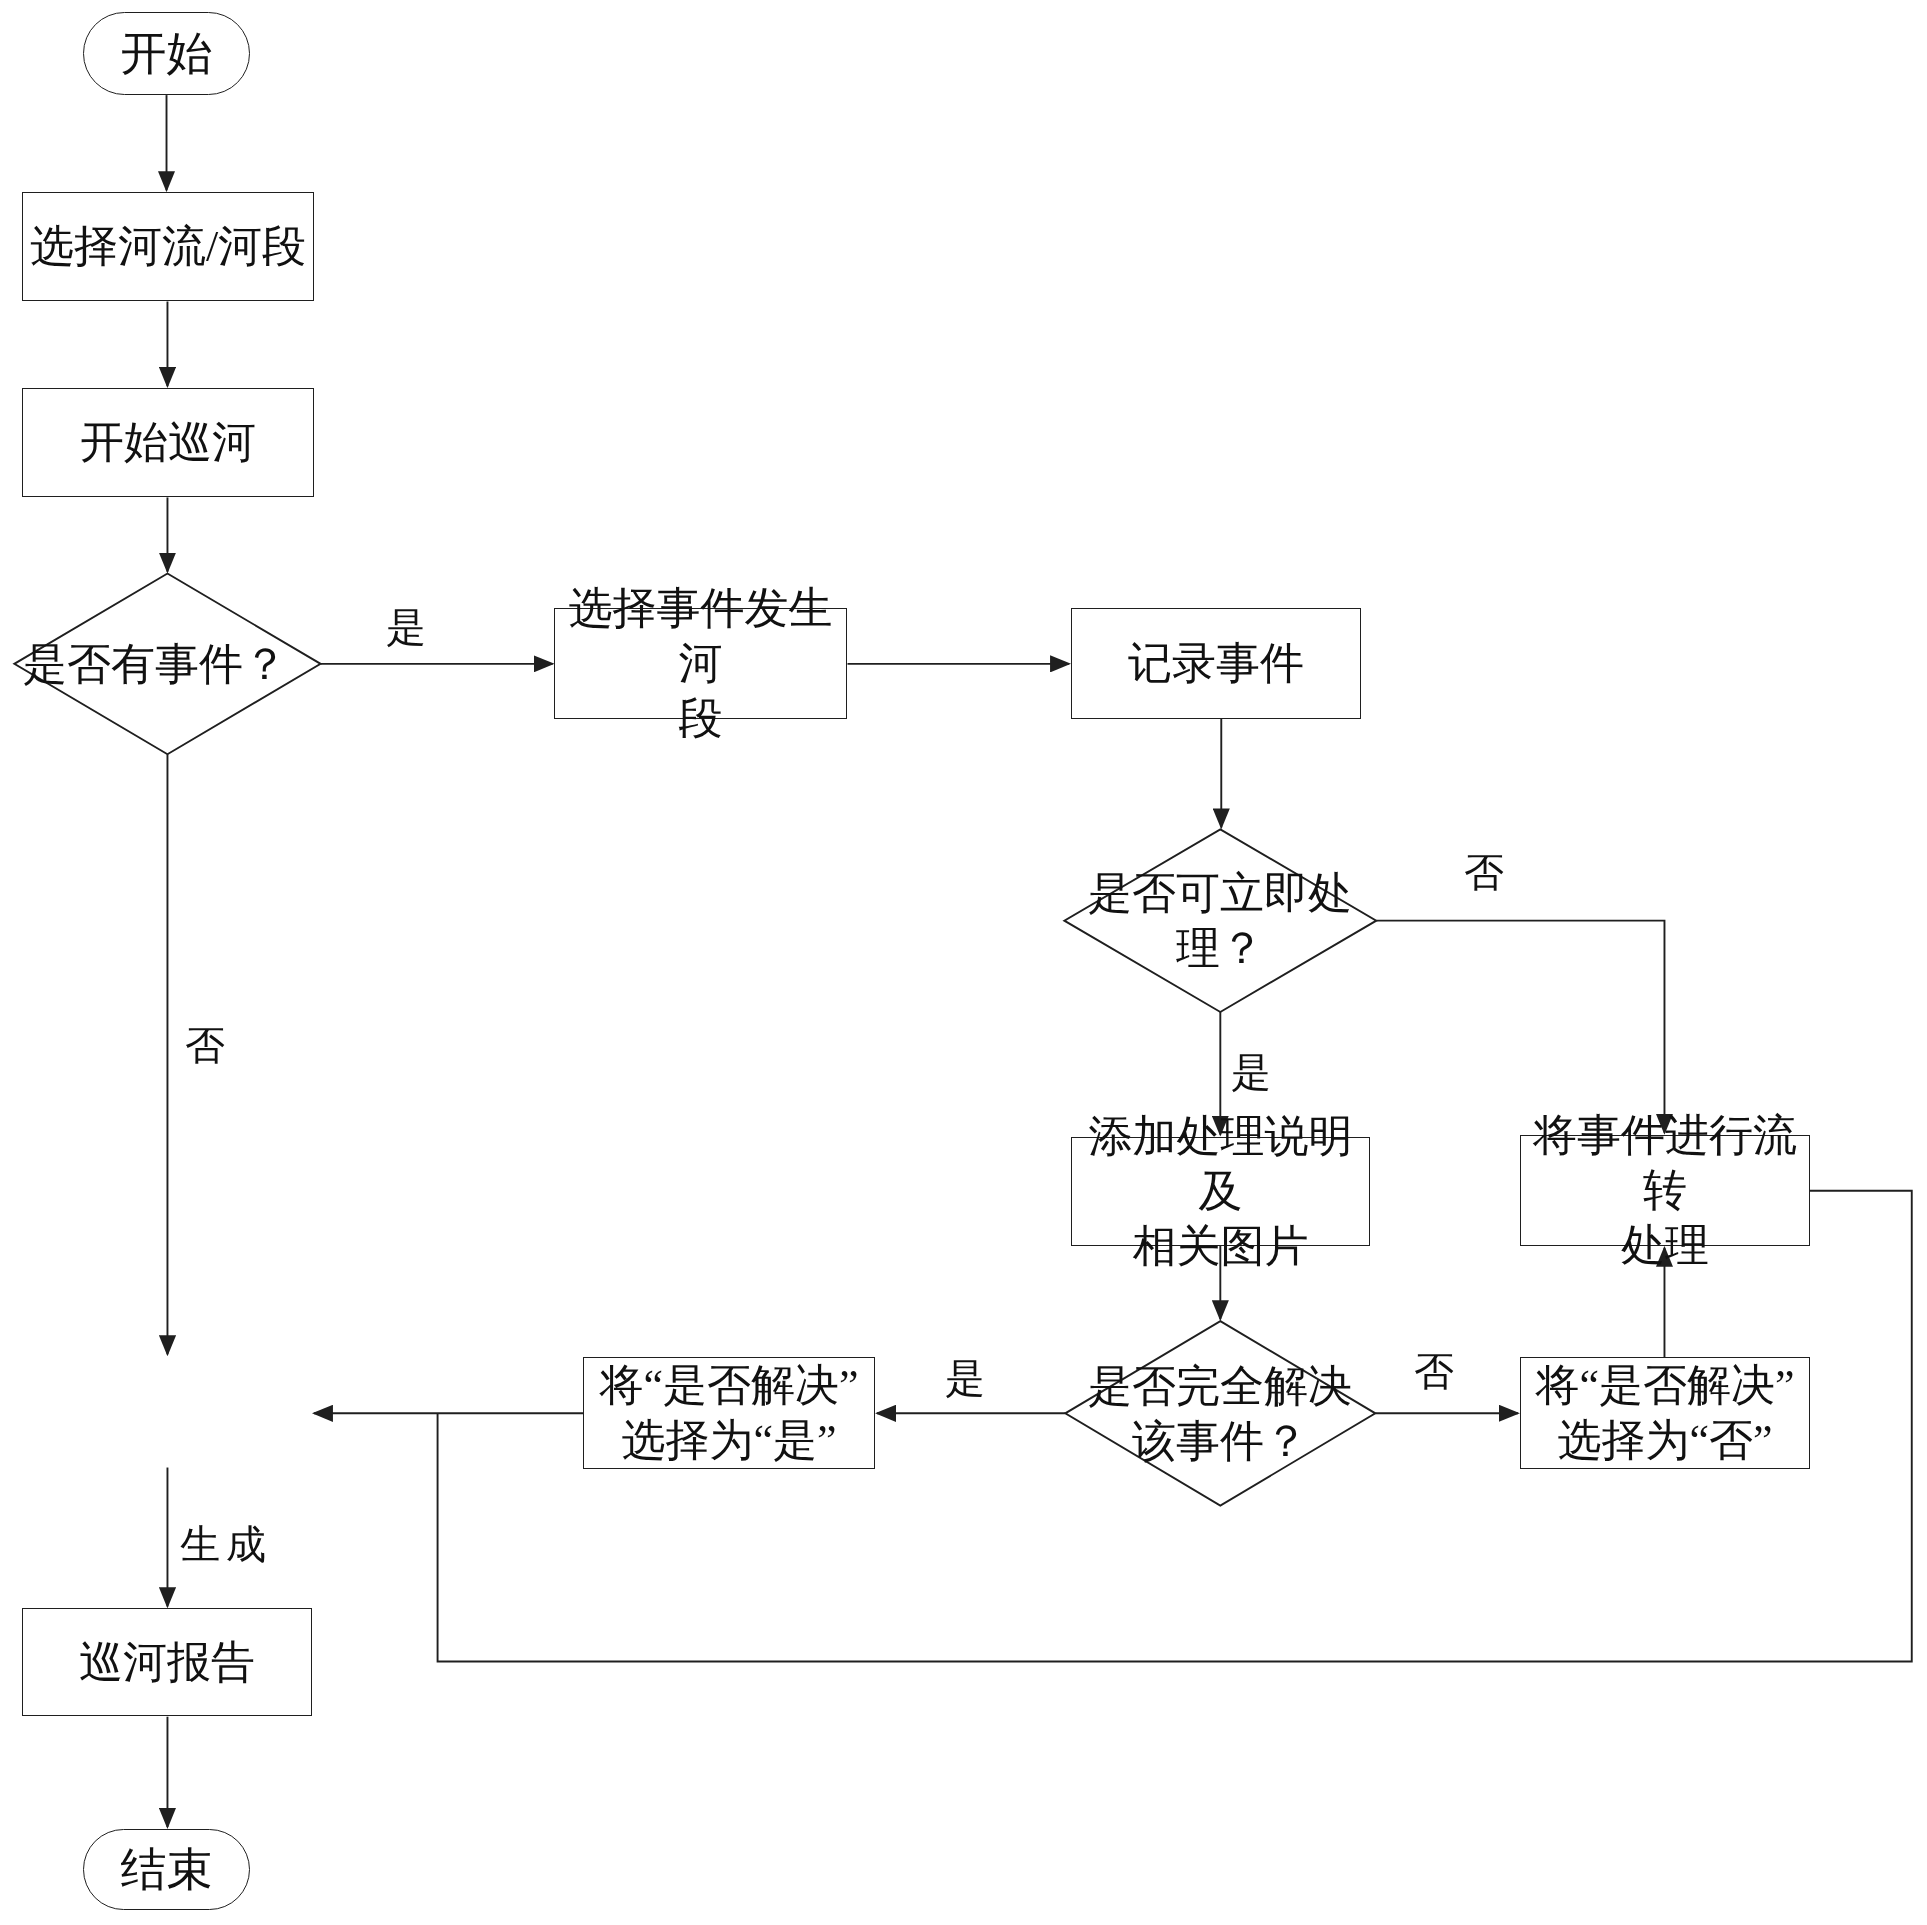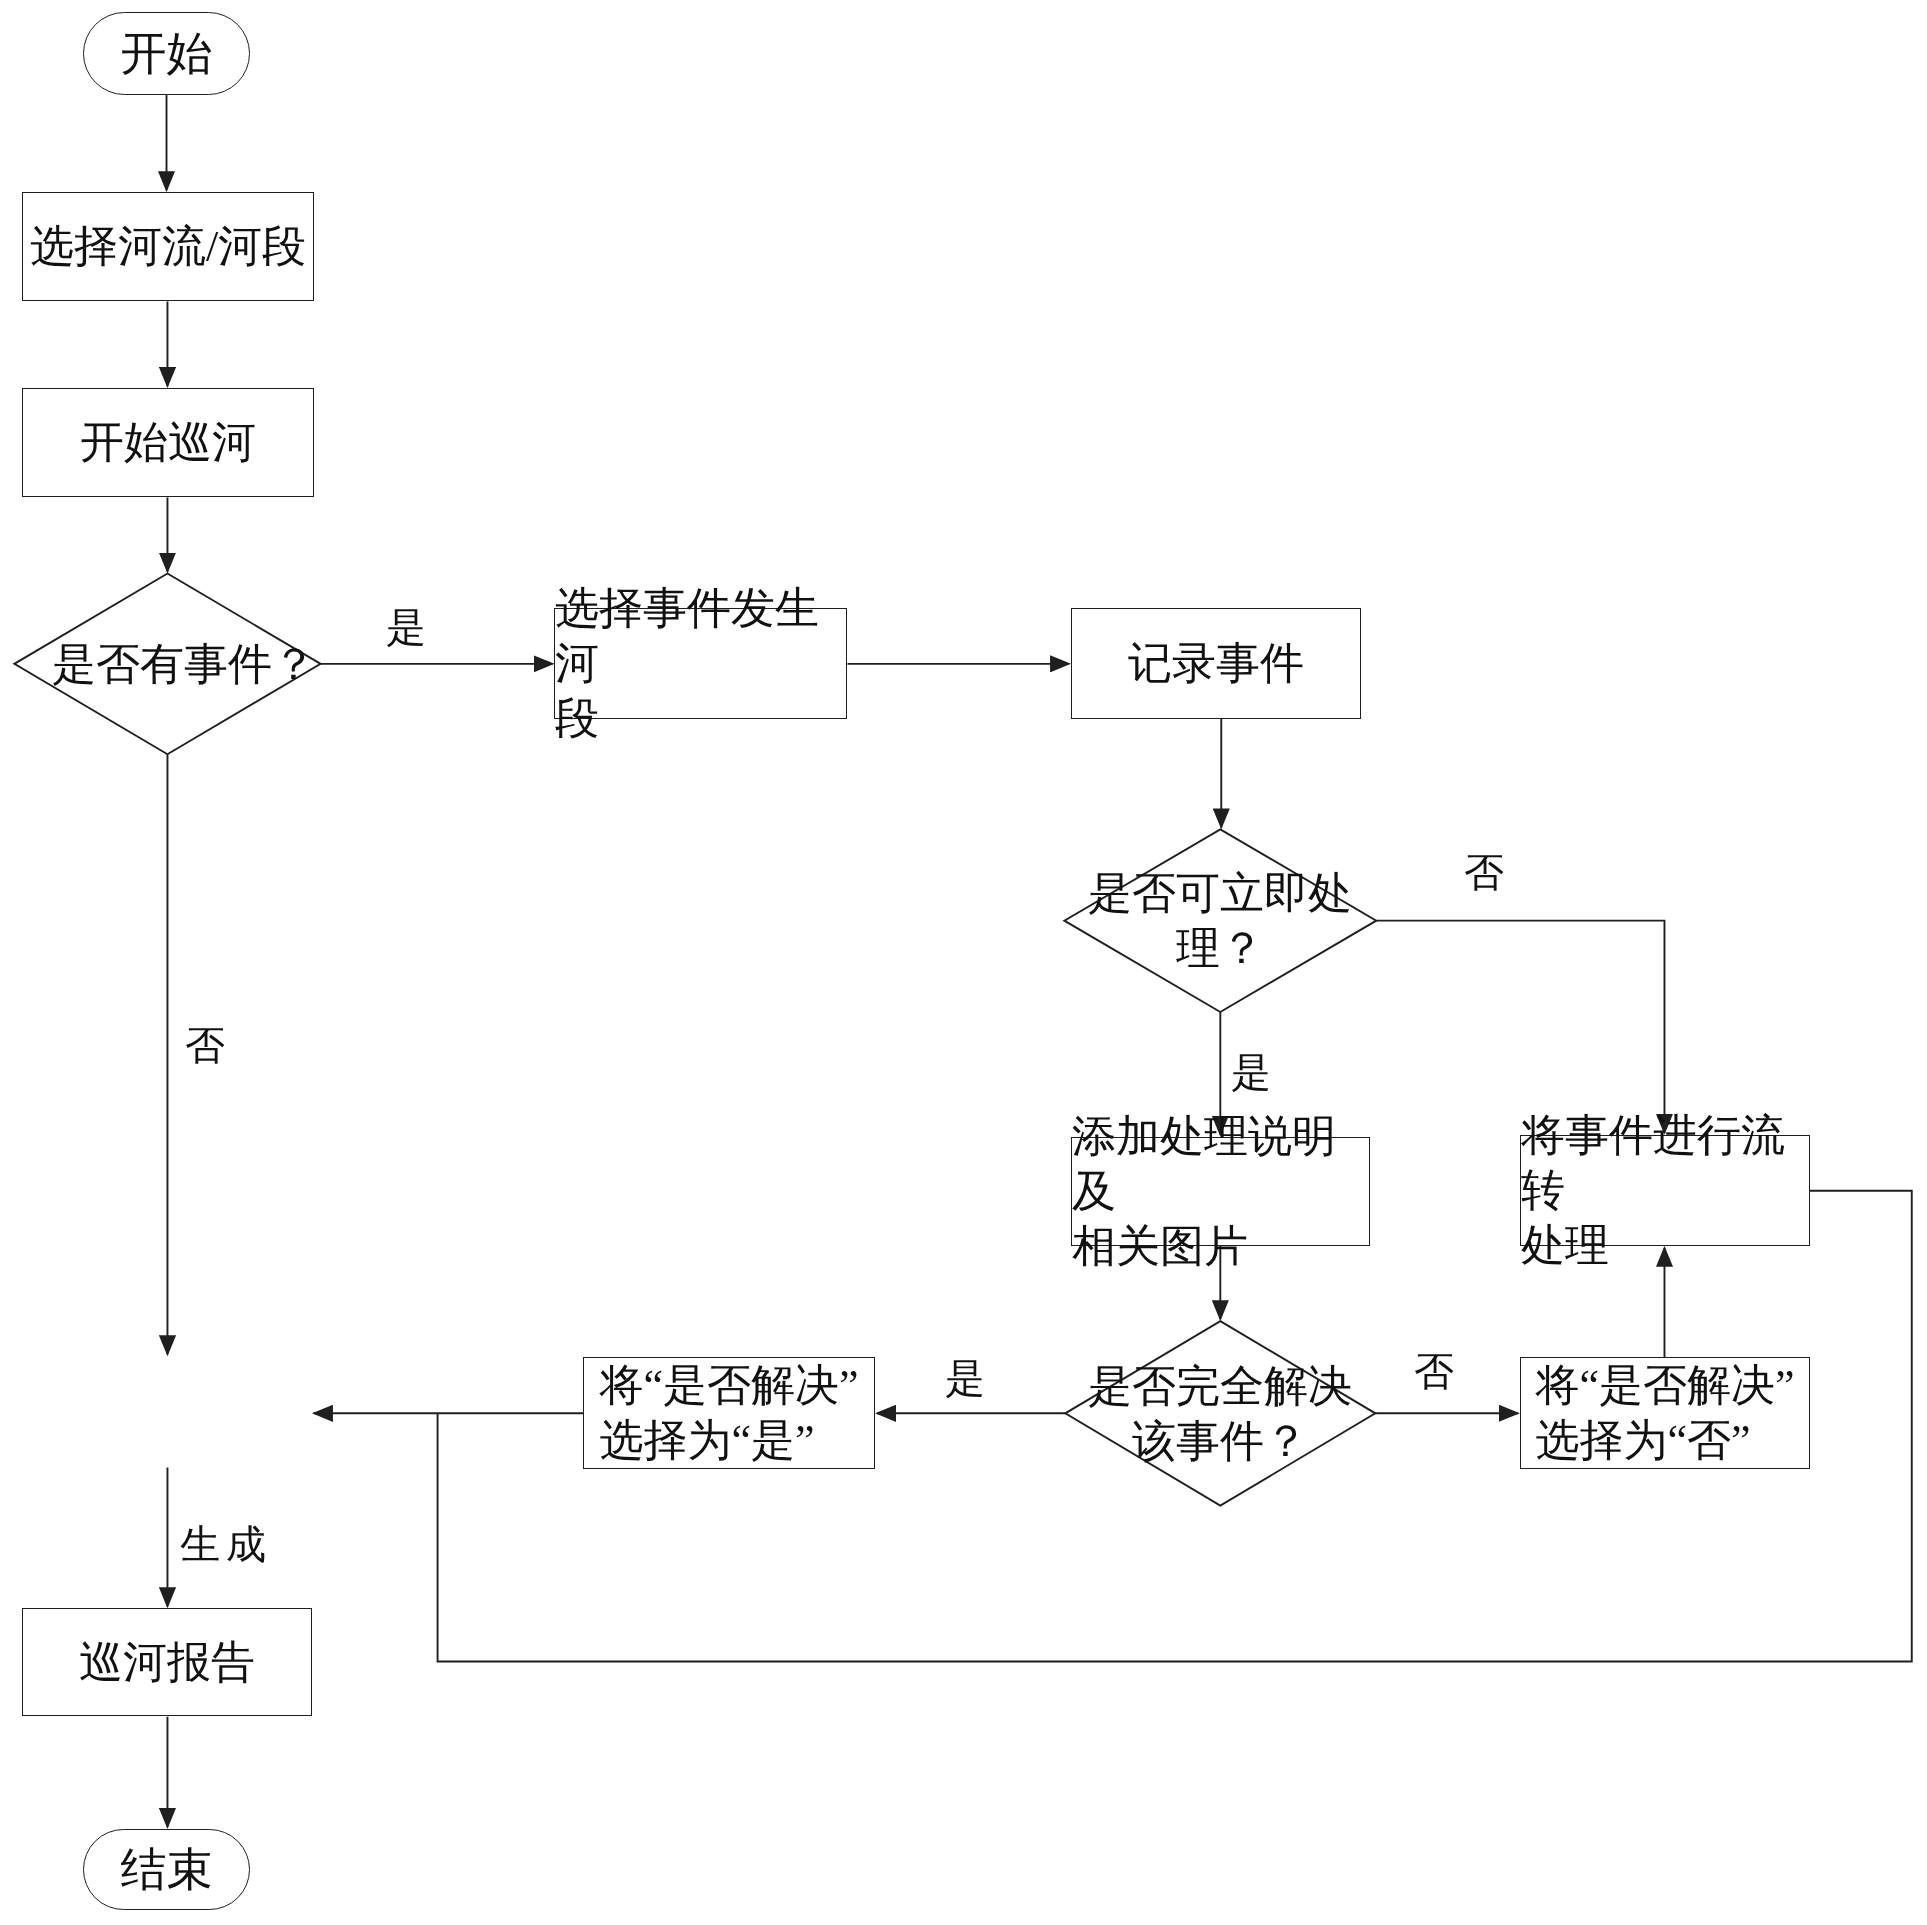--- a/index.html
+++ b/index.html
@@ -19,21 +19,21 @@
     position: absolute;
     left: 0; top: 0;
     width: 1928px;
     height: 1925px;
   }
   .node {
     position: absolute;
     display: flex;
     align-items: center;
     justify-content: center;
-    text-align: left;
+    text-align: center;
     box-sizing: border-box;
     background: #ffffff;
     border: 1.9px solid #1f1f1f;
     font-size: 44px;
     line-height: 1.25;
     white-space: pre-line;
   }
   .terminator {
     border-radius: 42px;
     font-size: 46px;
@@ -125,21 +125,21 @@
   </div>
 
   <div class="node" style="left:22px; top:388px; width:292px; height:109px;">
     <span>开始巡河</span>
   </div>
 
   <div class="node" style="left:22px; top:192px; width:292px; height:109px;">
     <span>选择河流/河段</span>
   </div>
 
-  <div class="decision-text" style="left:31px; top:574px; width:306px; height:181px;">
+  <div class="decision-text" style="left:2px; top:574px; width:306px; height:181px;">
     <span>是否有事件？</span>
   </div>
 
   <div class="node" style="left:554px; top:608px; width:293px; height:111px;">
     <span>选择事件发生河
 段</span>
   </div>
 
   <div class="node" style="left:1071px; top:608px; width:290px; height:111px;">
     <span>记录事件</span>

